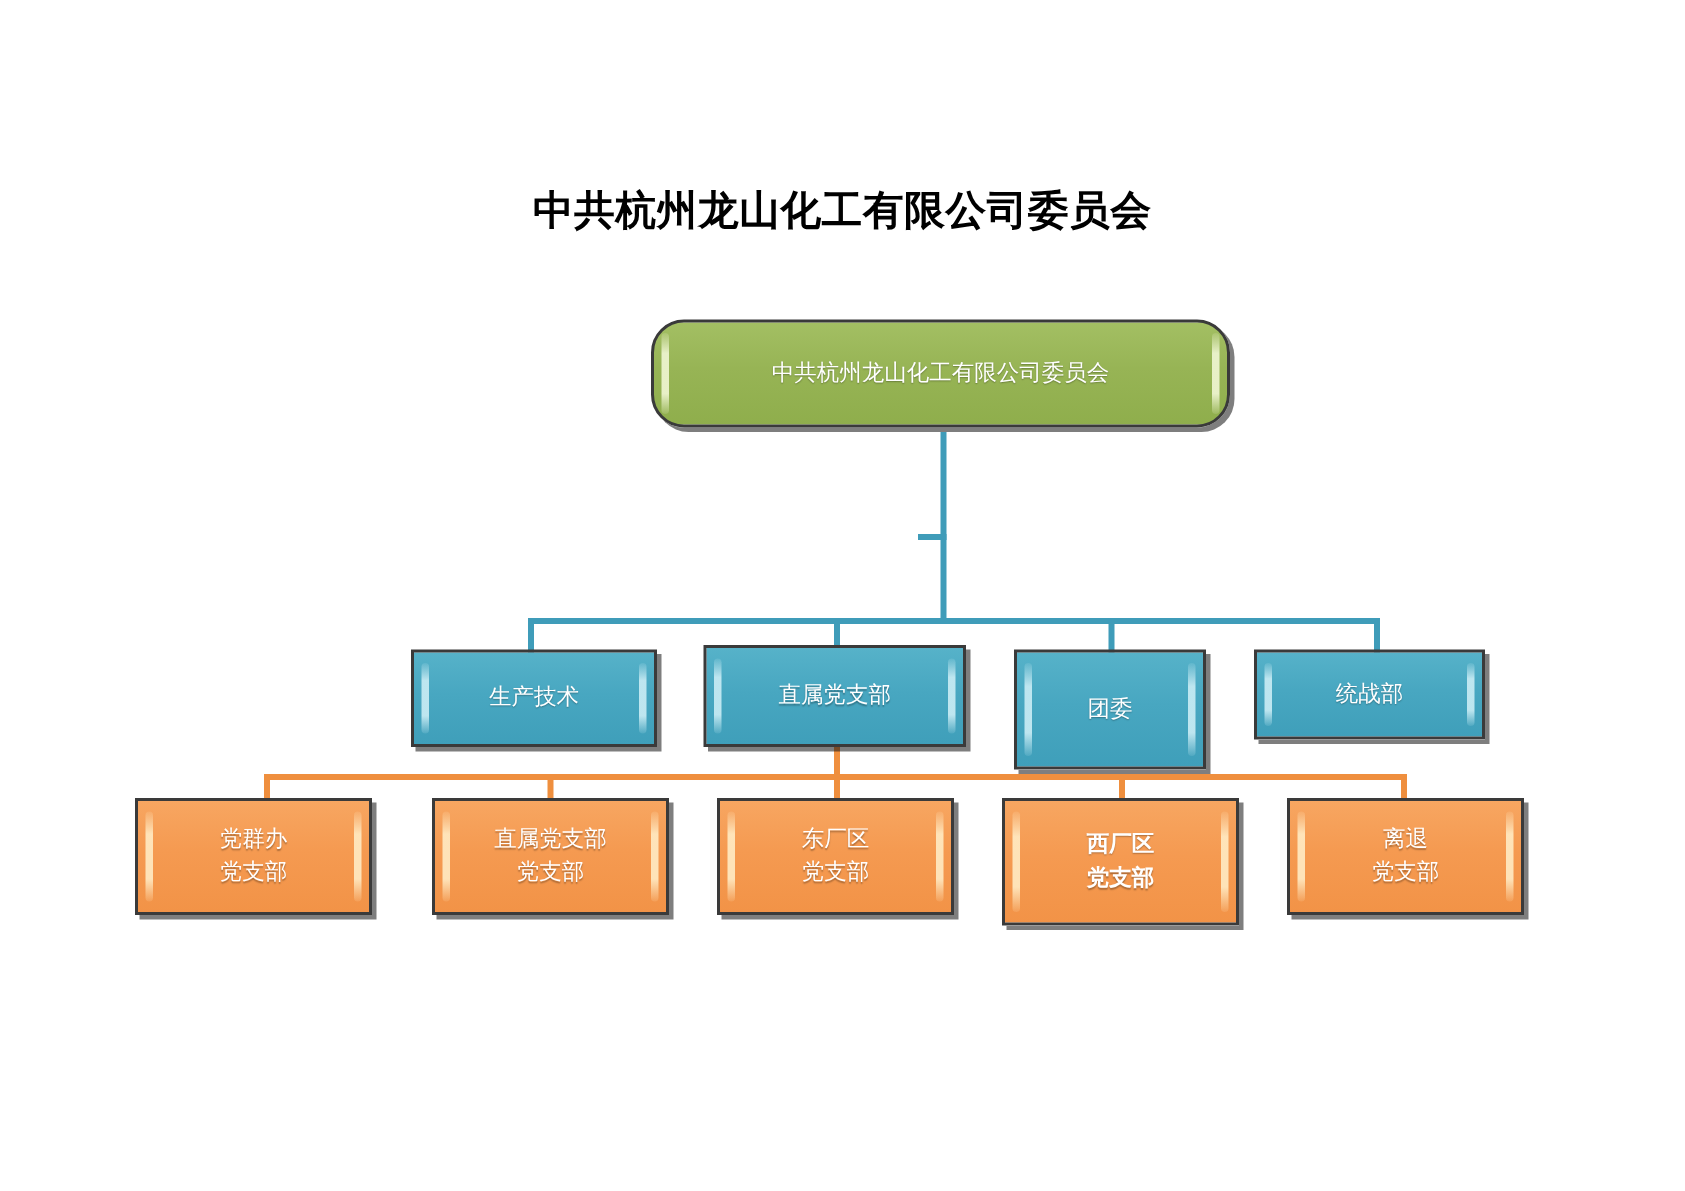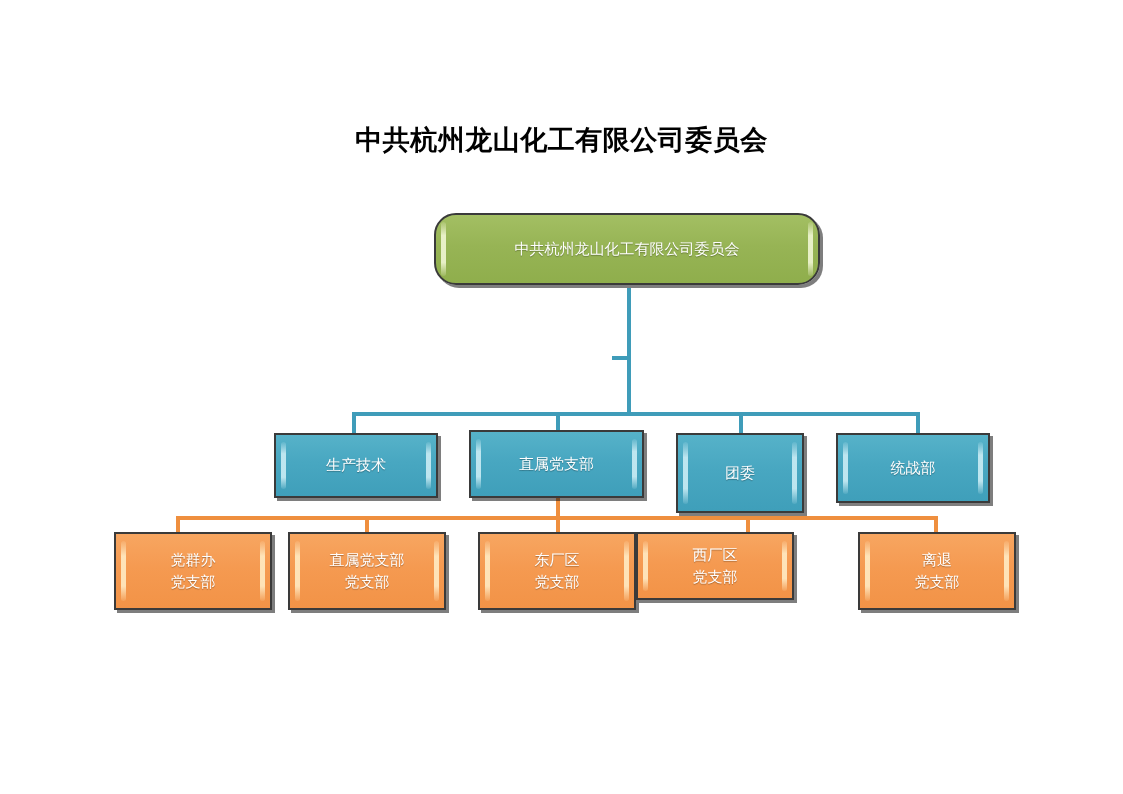--- a/index.html
+++ b/index.html
@@ -142,40 +142,40 @@
   </div>
 
   <div class="node blue small" style="left:469px; top:430px; width:175px; height:68px;">
     <span class="line">直属党支部</span>
   </div>
 
   <div class="node blue small" style="left:676px; top:433px; width:128px; height:80px;">
     <span class="line">团委</span>
   </div>
 
-  <div class="node blue small" style="left:836px; top:433px; width:154px; height:70px;">
+  <div class="node blue small" style="left:836px; top:433px; width:154px; height:60px;">
     <span class="line">统战部</span>
   </div>
 
-  <div class="node orange small" style="left:114px; top:532px; width:158px; height:78px;">
+  <div class="node orange small" style="left:90px; top:532px; width:158px; height:78px;">
     <span class="line">党群办</span>
     <span class="line">党支部</span>
   </div>
 
   <div class="node orange small" style="left:288px; top:532px; width:158px; height:78px;">
     <span class="line">直属党支部</span>
     <span class="line">党支部</span>
   </div>
 
   <div class="node orange small" style="left:478px; top:532px; width:158px; height:78px;">
     <span class="line">东厂区</span>
     <span class="line">党支部</span>
   </div>
 
-  <div class="node orange small" style="left:636px; top:532px; width:158px; height:68px;">
+  <div class="node orange small" style="left:668px; top:532px; width:158px; height:85px;font-weight:bold;">
     <span class="line">西厂区</span>
     <span class="line">党支部</span>
   </div>
 
   <div class="node orange small" style="left:858px; top:532px; width:158px; height:78px;text-align:center;">
     <span class="line">离退</span>
     <span class="line">党支部</span>
   </div>
 
 </div>

